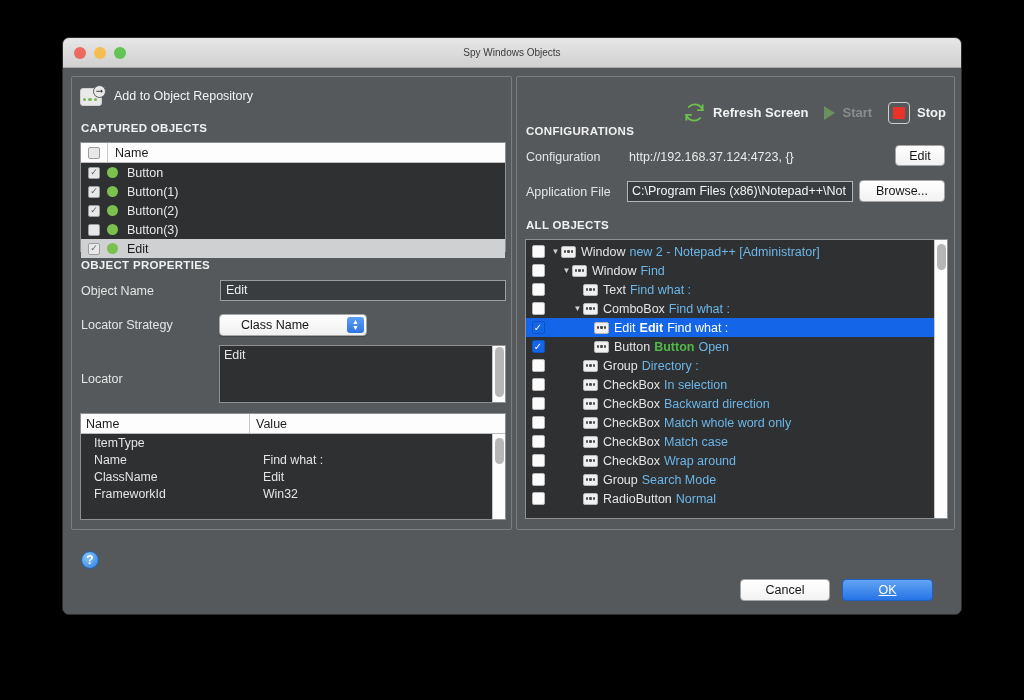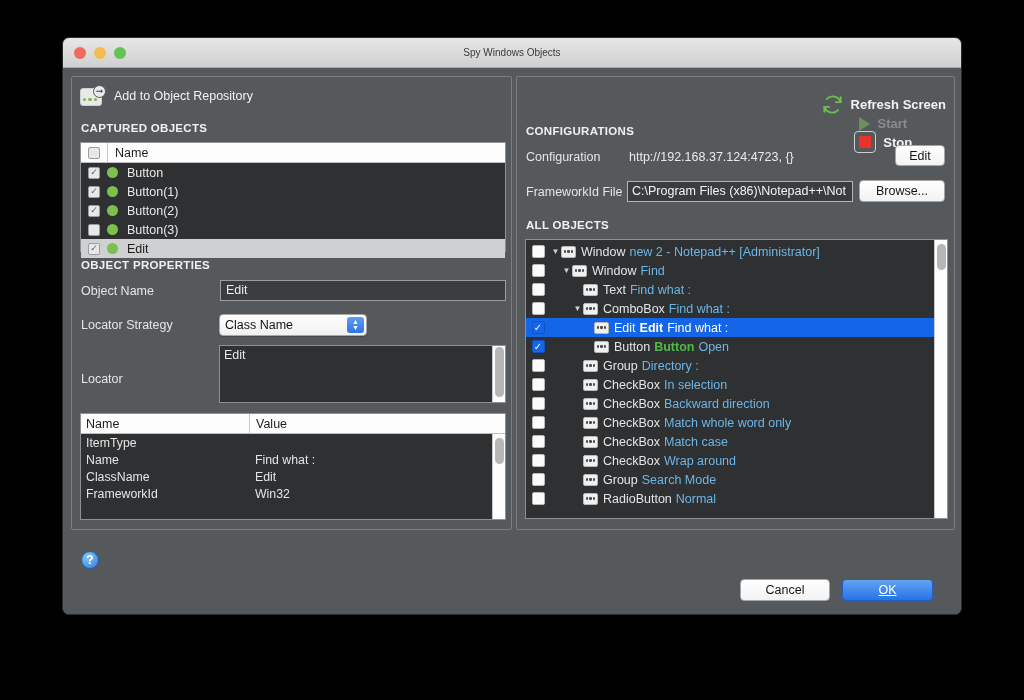--- a/index.html
+++ b/index.html
@@ -149,21 +149,21 @@
     padding: 0 5px; line-height: 19px;
   }
 
   #locstrat-select {
     position: absolute; left: 147px; top: 237px;
     width: 148px; height: 22px;
     background: linear-gradient(#ffffff, #f0f0f0);
     border: 1px solid #a8a8a8; border-radius: 4px;
     font-size: 12.5px; color: #141414;
     display: flex; align-items: center;
-    padding-left: 5px;
+    padding-left: 21px;
     box-shadow: 0 1px 1px rgba(0,0,0,.2);
   }
   #locstrat-arrow {
     position: absolute; right: 2px; top: 2px;
     width: 17px; height: 16px; border-radius: 3px;
     background: linear-gradient(#5d9ff5, #2f74e0);
     display: flex; flex-direction: column;
     align-items: center; justify-content: center;
     color: #fff; font-size: 7px; line-height: 6px;
   }
@@ -194,32 +194,32 @@
   #props-table {
     position: absolute; left: 8px; top: 336px;
     width: 426px; height: 107px;
     background: #2e3032; border: 1px solid #8d9193;
     overflow: hidden;
   }
   #props-table .list-header { position: relative; }
   #props-table .th-name  { width: 168px; padding-left: 5px; }
   #props-table .th-value { padding-left: 6px; flex: 1; }
   #props-body { display: flex; height: 85px; }
-  #props-rows { flex: 1; }
+  #props-rows { flex: 1; padding-left: 8px; }
   .prop-row {
     height: 17px; display: flex; align-items: center;
     font-size: 12.3px; color: #e4e4e4;
   }
   .prop-row .pname  { width: 168px; padding-left: 5px; }
   .prop-row .pvalue { padding-left: 6px; }
 
   
   #toolbar {
-    position: absolute; right: 8px; top: 16px;
-    display: flex; align-items: center; gap: 0; flex-direction: column;
+    position: absolute; right: 8px; top: 24px;
+    display: flex; align-items: center; gap: 16px;
   }
   .tb-item { display: flex; align-items: center; gap: 7px; }
   .tb-label { font-size: 13px; color: #f2f2f2; font-weight: bold; }
   .tb-label.disabled { color: #8a8d8f; }
   #refresh-icon svg { display: block; }
   #start-icon {
     width: 0; height: 0;
     border-left: 11px solid #6d8f5c;
     border-top: 7px solid transparent;
     border-bottom: 7px solid transparent;
@@ -492,21 +492,21 @@
           <span class="tb-label">Stop</span>
         </div>
       </div>
 
       <div class="section-label" id="config-label">CONFIGURATIONS</div>
 
       <div class="field-label" id="lbl-config">Configuration</div>
       <div id="config-value">http://192.168.37.124:4723, {}</div>
       <div id="edit-btn">Edit</div>
 
-      <div class="field-label" id="lbl-appfile">FrameworkId File</div>
+      <div class="field-label" id="lbl-appfile">Application File</div>
       <div id="appfile-input">C:\Program Files (x86)\Notepad++\Not</div>
       <div id="browse-btn">Browse...</div>
 
       <div class="section-label" id="allobj-label">ALL OBJECTS</div>
 
       <div id="tree-box">
         <div id="tree-rows">
             <div class="tree-row">
               <span class="tcb">
                 <span class="tcbx"></span>

